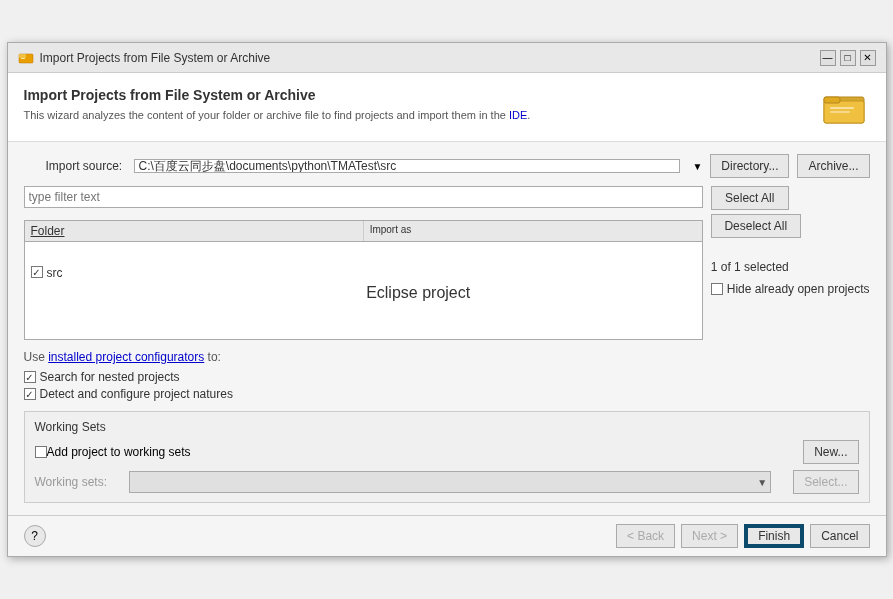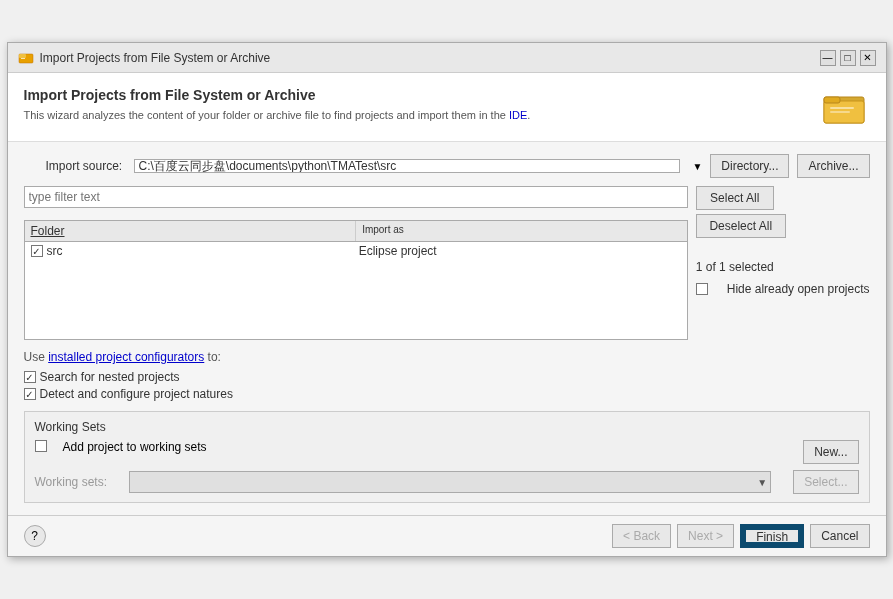--- a/index.html
+++ b/index.html
@@ -115,21 +115,21 @@
       height: 24px;
       padding: 0 10px;
       border: 1px solid #aaa;
       background: #e8e8e8;
       cursor: pointer;
       font-size: 12px;
       color: #333;
       white-space: nowrap;
     }
     .btn-blue {
-      border: 6px solid #0c4a6e;
+      border: 4px solid #0c4a6e;
       background: #e8e8e8;
     }
     .btn-disabled {
       color: #aaa;
       cursor: default;
     }
     .filter-input {
       width: 100%;
       height: 22px;
       border: 1px solid #aaa;
@@ -167,30 +167,31 @@
       font-weight: normal;
     }
     .table-row {
       display: flex;
       align-items: center;
       padding: 2px 6px;
     }
     .table-cell-folder {
       flex: 1;
       display: flex;
-      align-items: center;
+      align-items: flex-start;
       gap: 4px;
       font-size: 12px;
       color: #333;
     }
     .table-cell-import {
       flex: 1;
-      font-size: 12px;
+      font-size: 16px;
       color: #333;
       padding-left: 6px;
+      margin-top: 40px;
     }
     .checkbox {
       width: 12px;
       height: 12px;
       border: 1px solid #777;
       background: white;
       display: flex;
       align-items: center;
       justify-content: center;
       cursor: pointer;
@@ -206,21 +207,21 @@
       gap: 4px;
     }
     .selected-count {
       font-size: 12px;
       color: #333;
       margin-top: 10px;
     }
     .hide-checkbox-row {
       display: flex;
       align-items: center;
-      gap: 19px;
+      gap: 4px;
       margin-top: 4px;
       font-size: 12px;
       color: #333;
     }
     .bottom-options {
       margin-top: 10px;
     }
     .configurators-row {
       font-size: 12px;
       color: #555;
@@ -245,21 +246,22 @@
       margin-top: 10px;
       background: #f0f0f0;
     }
     .working-sets-title {
       font-size: 12px;
       color: #333;
       margin-bottom: 6px;
     }
     .working-sets-row {
       display: flex;
-      gap: 16px;
+      align-items: center;
+      gap: 0;
       margin-bottom: 6px;
     }
     .working-sets-input-row {
       display: flex;
       align-items: center;
       gap: 22px;
     }
     .working-sets-label {
       font-size: 12px;
       color: #999;

